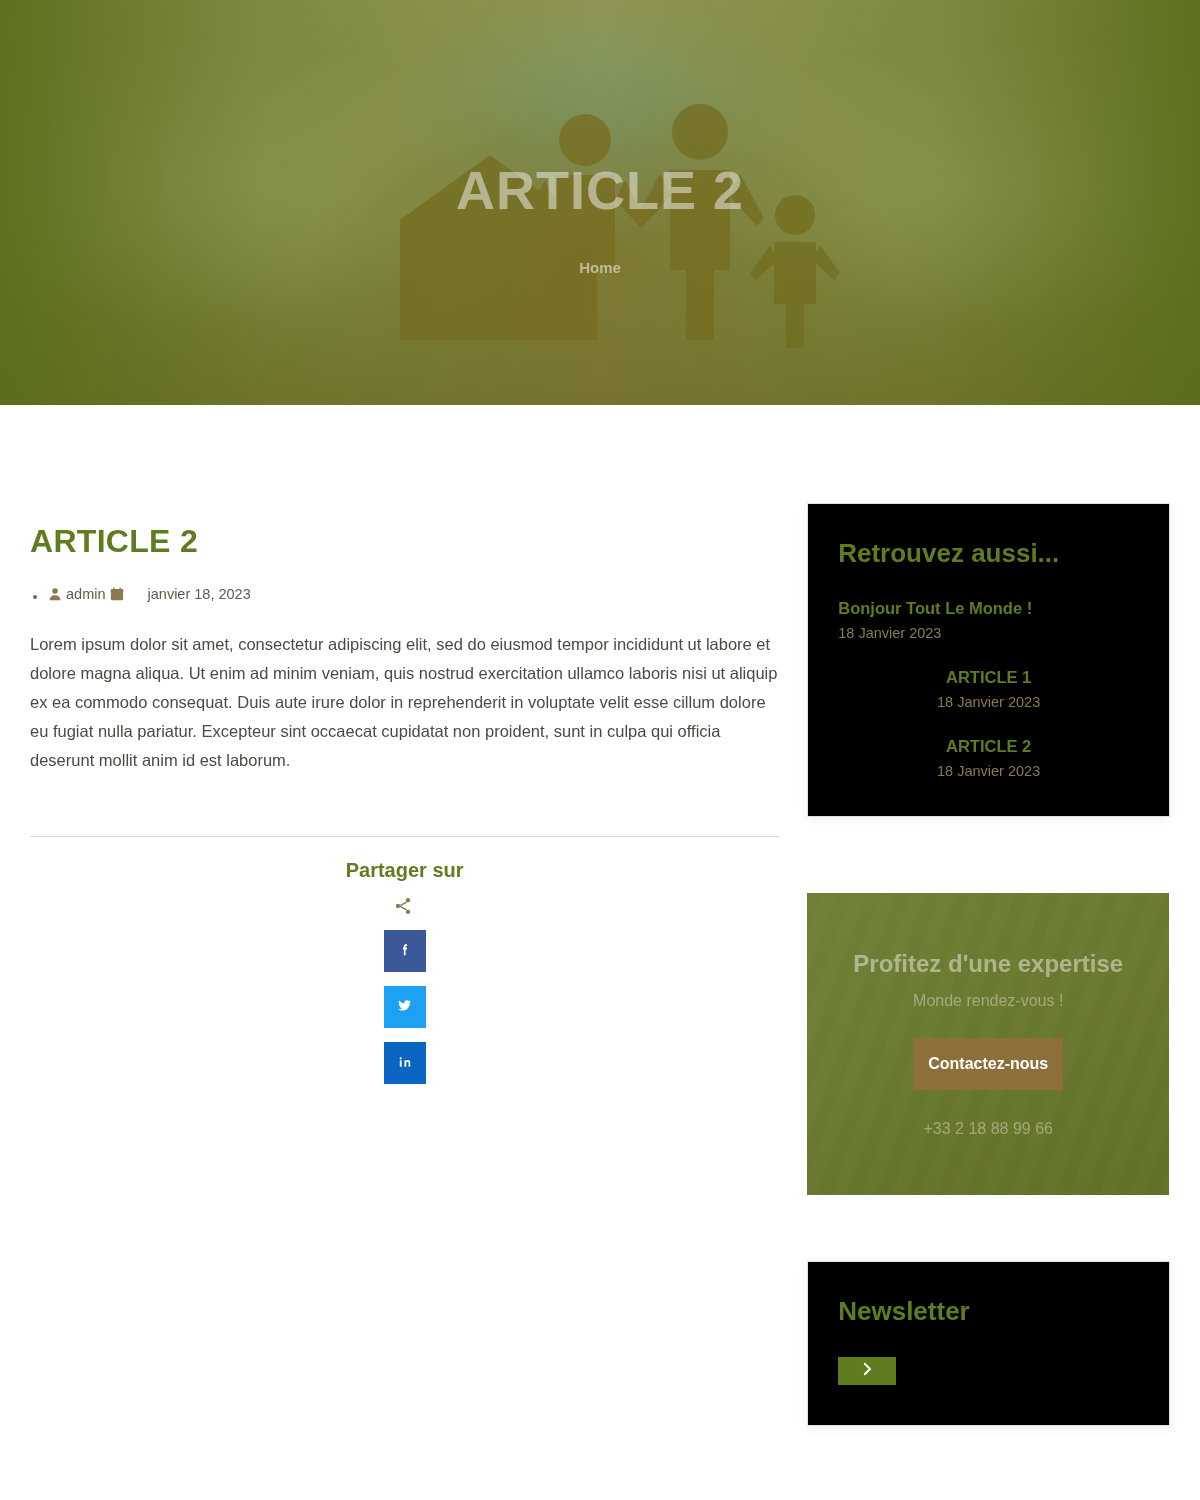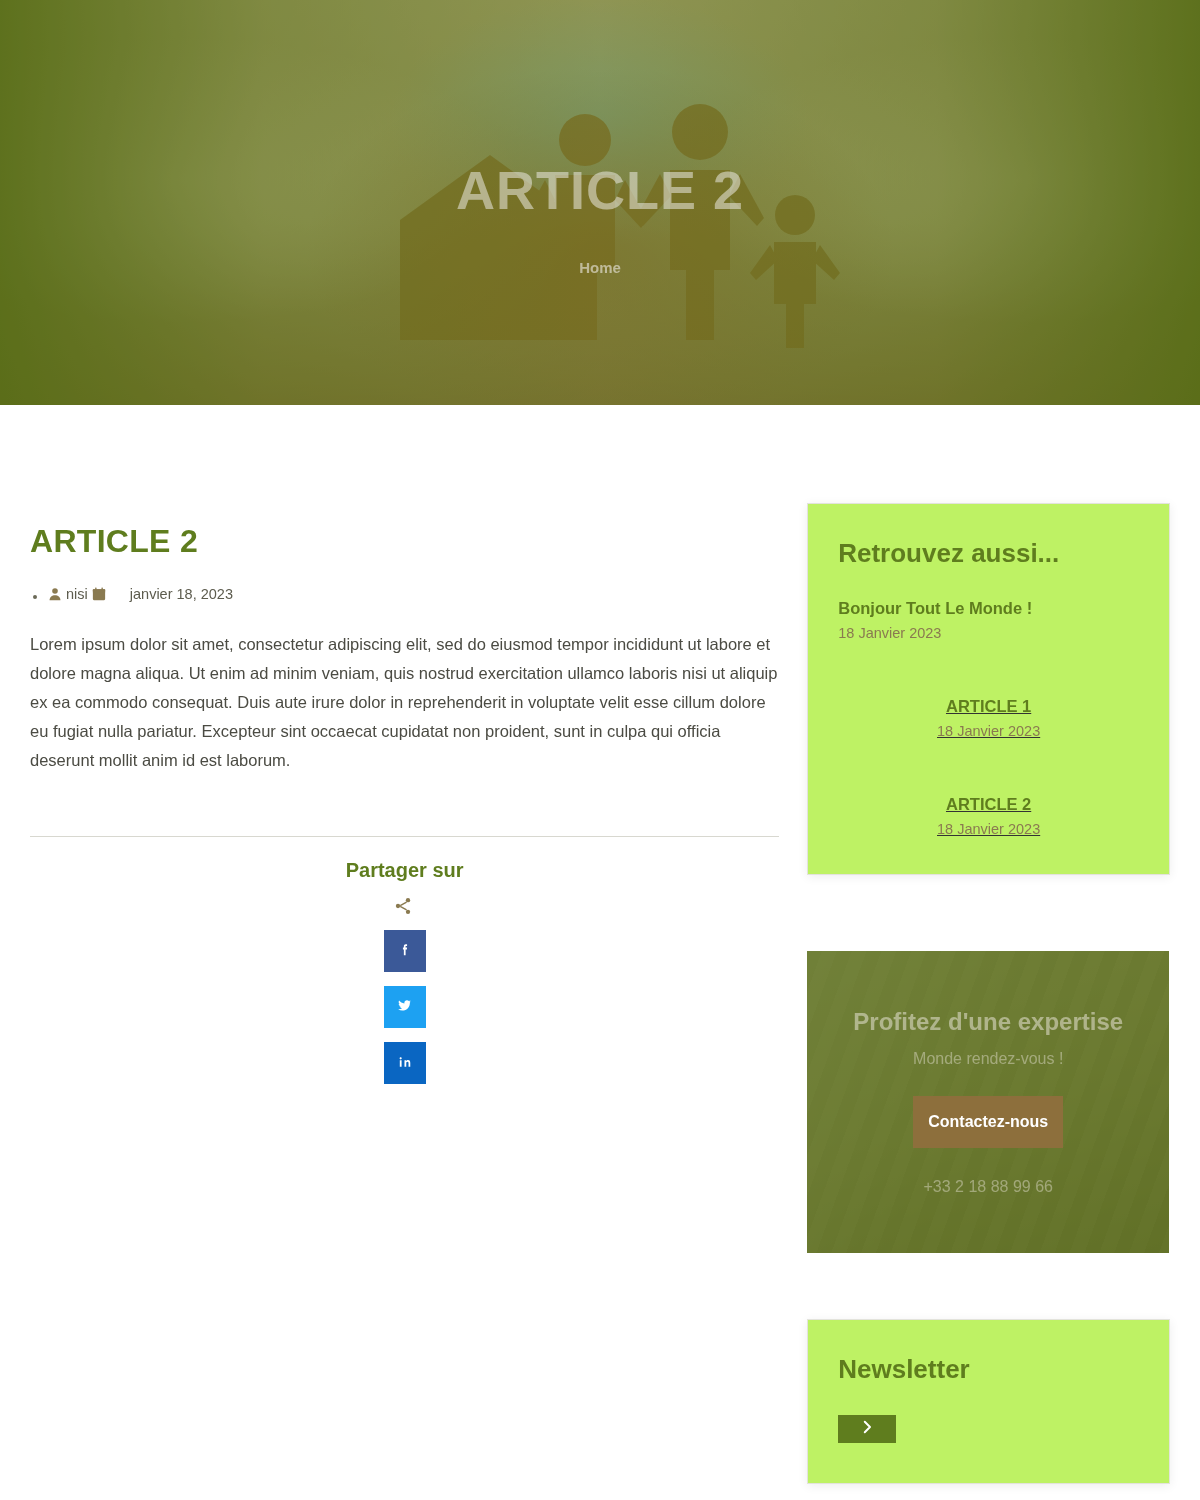--- a/index.html
+++ b/index.html
@@ -147,35 +147,35 @@
     color: #ffffff;
     border: 0;
     cursor: pointer;
   }
   .share-fb { background: #3b5998; }
   .share-tw { background: #1da1f2; }
   .share-li { background: #0a66c2; }
 
   
   .widget {
-    background: #bef264;
+    background: #000000;
     border: 1px solid #e3e3dc;
     box-shadow: 0 2px 10px rgba(0,0,0,0.07);
     padding: 34px 30px 36px 30px;
     margin-bottom: 76px;
   }
   .widget-title {
     font-size: 26px;
     font-weight: 700;
     color: #5f7d1e;
     margin: 0 0 30px 0;
   }
   .recent-item { margin-bottom: 26px; }
   .recent-item:last-child { margin-bottom: 0; }
-  .recent-item.centered { text-align: center; margin-top: 55px; text-decoration: underline; }
+  .recent-item.centered { text-align: center; margin-top: 26px; }
   .recent-title {
     font-size: 16.5px;
     font-weight: 700;
     color: #5f7d1e;
     margin: 0 0 6px 0;
     display: block;
     text-decoration: none;
   }
   .recent-title.upper { text-transform: uppercase; }
   .recent-date {
@@ -309,21 +309,21 @@
 
     <ul class="post-meta">
       <li>
         <span class="meta-inline">
           <span class="meta-icon">
             <svg width="14" height="14" viewBox="0 0 16 16" fill="currentColor">
                 <circle cx="8" cy="4.5" r="3.2"></circle>
                 <path d="M1.8 15c0-3.4 2.8-5.6 6.2-5.6s6.2 2.2 6.2 5.6z"></path>
               </svg>
           </span>
-          <span class="meta-text">nisi</span>
+          <span class="meta-text">admin</span>
         </span>
         <span class="meta-inline">
           <span class="meta-icon">
             <svg width="14" height="14" viewBox="0 0 16 16" fill="currentColor">
                 <rect x="1" y="2.5" width="14" height="12.5" rx="1.2"></rect>
                 <rect x="1" y="2.5" width="14" height="3.6"></rect>
                 <rect x="3.6" y="0.6" width="1.6" height="3.2" rx="0.6"></rect>
                 <rect x="10.8" y="0.6" width="1.6" height="3.2" rx="0.6"></rect>
               </svg>
           </span>

